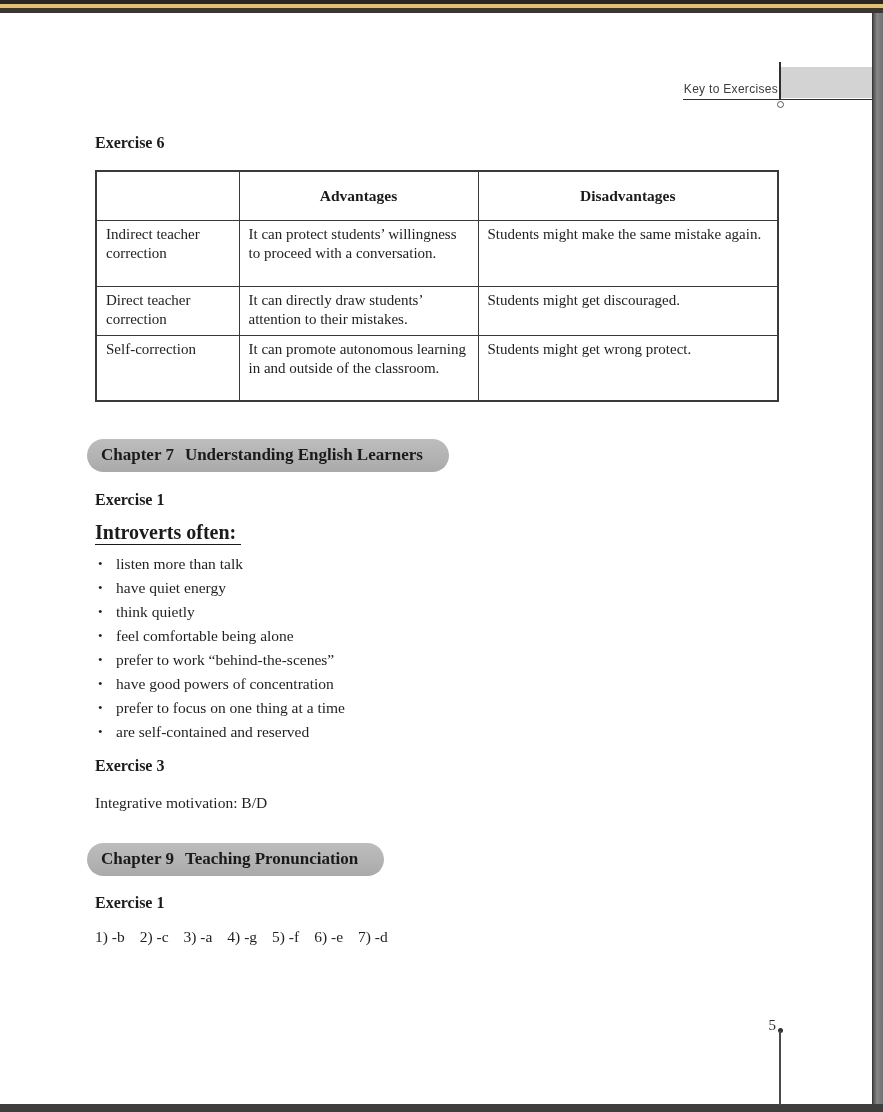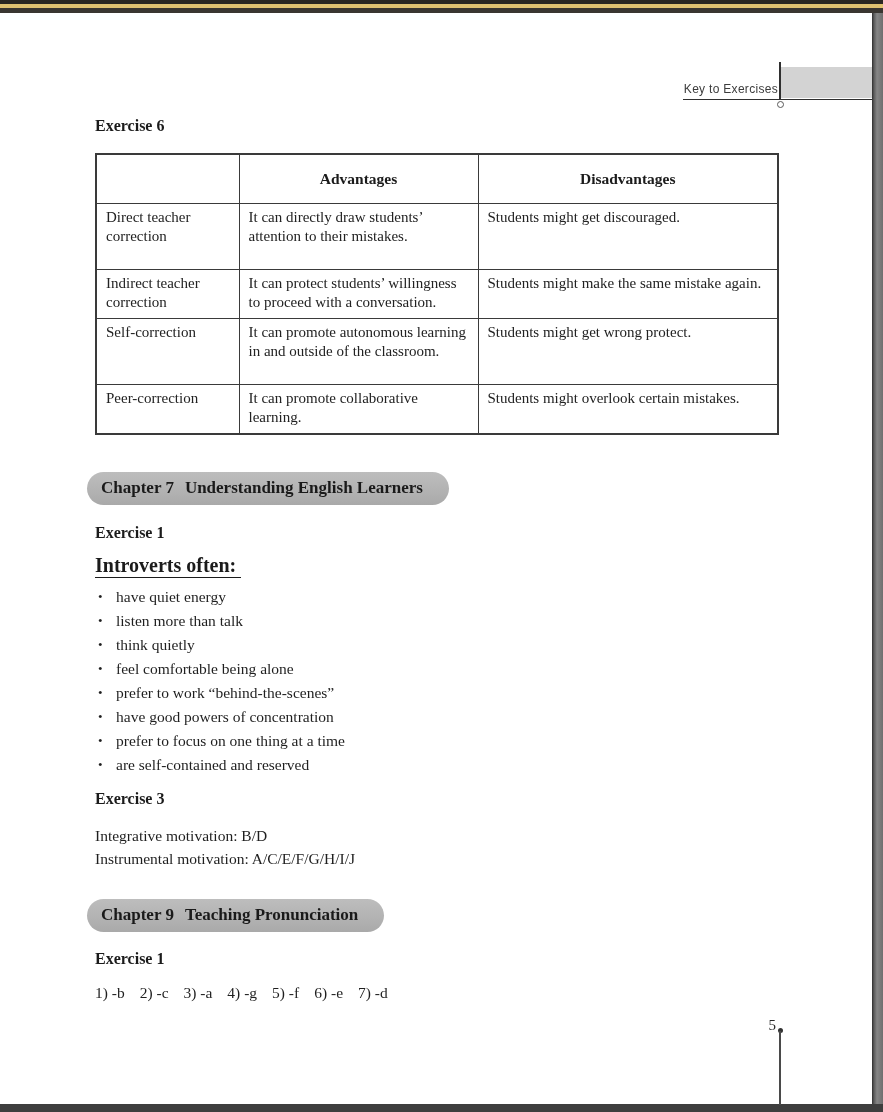--- a/index.html
+++ b/index.html
@@ -25,21 +25,21 @@
   }
   .rh-box{position:absolute;top:67px;left:781px;width:91px;height:31px;background:#d3d3d3;}
   .rh-rule{position:absolute;top:99px;left:683px;width:189px;height:1px;background:#2f2f2f;}
   .rh-vline{position:absolute;top:62px;left:779px;width:2px;height:38px;background:#2f2f2f;}
   .rh-circle{
     position:absolute;top:101px;left:777px;width:5px;height:5px;border:1px solid #5a5a5a;
     border-radius:50%;background:#ffffff;
   }
 
   
-  .content{position:absolute;left:95px;top:117px;width:682px;}
+  .content{position:absolute;left:95px;top:134px;width:682px;}
   .ex-heading{font-size:16px;font-weight:bold;margin:0 0 18px 0;color:#1b1b1b;}
 
   table.anskey{
     border-collapse:collapse;table-layout:fixed;width:682px;
     border:2px solid #3a3a3a;margin:0;
   }
   table.anskey th,table.anskey td{border:1px solid #3a3a3a;}
   table.anskey th{font-size:15.5px;font-weight:bold;text-align:center;padding:15px;color:#1b1b1b;}
   table.anskey td{font-size:15px;line-height:1.26;vertical-align:top;padding:4px 9px 6px 9px;color:#222;}
   table.anskey thead tr{height:29px;}
@@ -109,68 +109,62 @@
         </colgroup>
       <thead>
         <tr>
           <th></th>
           <th>Advantages</th>
           <th>Disadvantages</th>
         </tr>
       </thead>
       <tbody>
         <tr>
+          <td>Indirect teacher correction</td>
+          <td>It can protect students’ willingness to proceed with a conversation.</td>
+          <td>Students might make the same mistake again.</td>
+        </tr>
+        <tr>
           <td>Direct teacher correction</td>
           <td>It can directly draw students’ attention to their mistakes.</td>
           <td>Students might get discouraged.</td>
         </tr>
         <tr>
-          <td>Indirect teacher correction</td>
-          <td>It can protect students’ willingness to proceed with a conversation.</td>
-          <td>Students might make the same mistake again.</td>
-        </tr>
-        <tr>
           <td>Self-correction</td>
           <td>It can promote autonomous learning in and outside of the classroom.</td>
           <td>Students might get wrong protect.</td>
-        </tr>
-        <tr>
-          <td>Peer-correction</td>
-          <td>It can promote collaborative learning.</td>
-          <td>Students might overlook certain mistakes.</td>
         </tr>
       </tbody>
     </table>
 
     <div class="chapter-badge">
       <span class="num">Chapter 7</span><span>Understanding English Learners</span>
     </div>
 
     <h3 class="h-ex">Exercise 1</h3>
 
     <div>
       <span class="intro-label">Introverts often:</span>
     </div>
 
     <ul class="bullets">
+      <li>listen more than talk</li>
       <li>have quiet energy</li>
-      <li>listen more than talk</li>
       <li>think quietly</li>
       <li>feel comfortable being alone</li>
       <li>prefer to work “behind-the-scenes”</li>
       <li>have good powers of concentration</li>
       <li>prefer to focus on one thing at a time</li>
       <li>are self-contained and reserved</li>
     </ul>
 
     <h3 class="h-ex" style="margin-top:13px;">Exercise 3</h3>
 
     <div class="lines-block">
       <p class="plain-line">Integrative motivation: B/D</p>
-      <p class="plain-line">Instrumental motivation: A/C/E/F/G/H/I/J</p>
     </div>
 
     <div class="chapter-badge" style="margin-top:28px;">
       <span class="num">Chapter 9</span><span>Teaching Pronunciation</span>
     </div>
 
     <h3 class="h-ex" style="margin-top:18px;">Exercise 1</h3>
 
     <p class="answers-line">
       <span class="ans">1) -b</span><span class="ans">2) -c</span><span class="ans">3) -a</span><span class="ans">4) -g</span><span class="ans">5) -f</span><span class="ans">6) -e</span><span class="ans">7) -d</span>

